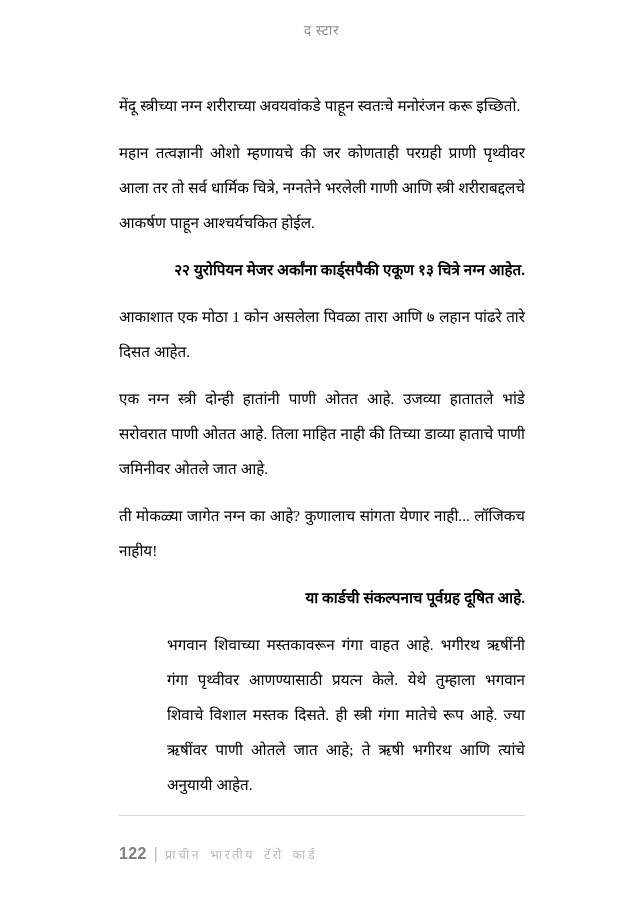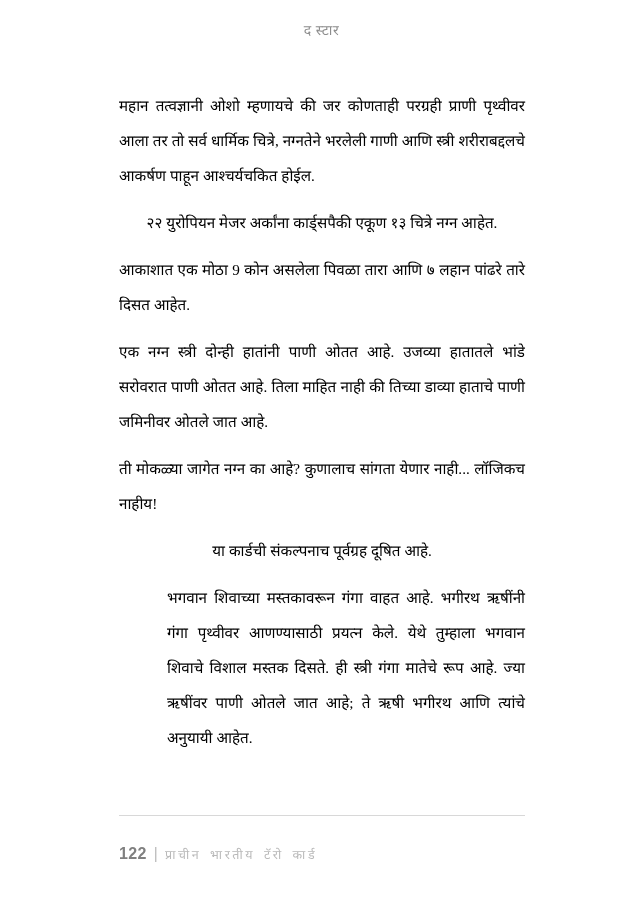--- a/index.html
+++ b/index.html
@@ -42,21 +42,22 @@
     text-align: justify;
     text-justify: inter-word;
     font-family: "Liberation Serif", "DejaVu Serif", serif;
     word-spacing: 0.2px;
   }
   .para:last-child {
     margin-bottom: 0;
     margin-left: 48px;
   }
   .para.no-justify {
-    text-align: center;
+    text-align: right;
+    font-weight: bold;
   }
   .footer {
     position: absolute;
     left: 119px;
     top: 815px;
     width: 406px;
   }
   .footer-rule {
     height: 1px;
     background: #d8d8d8;
@@ -90,23 +91,24 @@
   }
 </style>
 </head>
 <body>
 
 <div class="page">
 
   <div class="running-header">द स्टार</div>
 
   <div class="content">
+    <p class="para">मेंदू स्त्रीच्या नग्न शरीराच्या अवयवांकडे पाहून स्वतःचे मनोरंजन करू इच्छितो.</p>
     <p class="para">महान तत्वज्ञानी ओशो म्हणायचे की जर कोणताही परग्रही प्राणी पृथ्वीवर आला तर तो सर्व धार्मिक चित्रे, नग्नतेने भरलेली गाणी आणि स्त्री शरीराबद्दलचे आकर्षण पाहून आश्चर्यचकित होईल.</p>
     <p class="para no-justify">२२ युरोपियन मेजर अर्कांना कार्ड्सपैकी एकूण १३ चित्रे नग्न आहेत.</p>
-    <p class="para">आकाशात एक मोठा 9 कोन असलेला पिवळा तारा आणि ७ लहान पांढरे तारे दिसत आहेत.</p>
+    <p class="para">आकाशात एक मोठा 1 कोन असलेला पिवळा तारा आणि ७ लहान पांढरे तारे दिसत आहेत.</p>
     <p class="para">एक नग्न स्त्री दोन्ही हातांनी पाणी ओतत आहे. उजव्या हातातले भांडे सरोवरात पाणी ओतत आहे. तिला माहित नाही की तिच्या डाव्या हाताचे पाणी जमिनीवर ओतले जात आहे.</p>
     <p class="para">ती मोकळ्या जागेत नग्न का आहे? कुणालाच सांगता येणार नाही... लॉजिकच नाहीय!</p>
     <p class="para no-justify">या कार्डची संकल्पनाच पूर्वग्रह दूषित आहे.</p>
     <p class="para">भगवान शिवाच्या मस्तकावरून गंगा वाहत आहे. भगीरथ ऋषींनी गंगा पृथ्वीवर आणण्यासाठी प्रयत्न केले. येथे तुम्हाला भगवान शिवाचे विशाल मस्तक दिसते. ही स्त्री गंगा मातेचे रूप आहे. ज्या ऋषींवर पाणी ओतले जात आहे; ते ऋषी भगीरथ आणि त्यांचे अनुयायी आहेत.</p>
   </div>
 
   <div class="footer">
     <div class="footer-rule"></div>
     <div class="footer-line">
       <span class="page-number">122</span>

